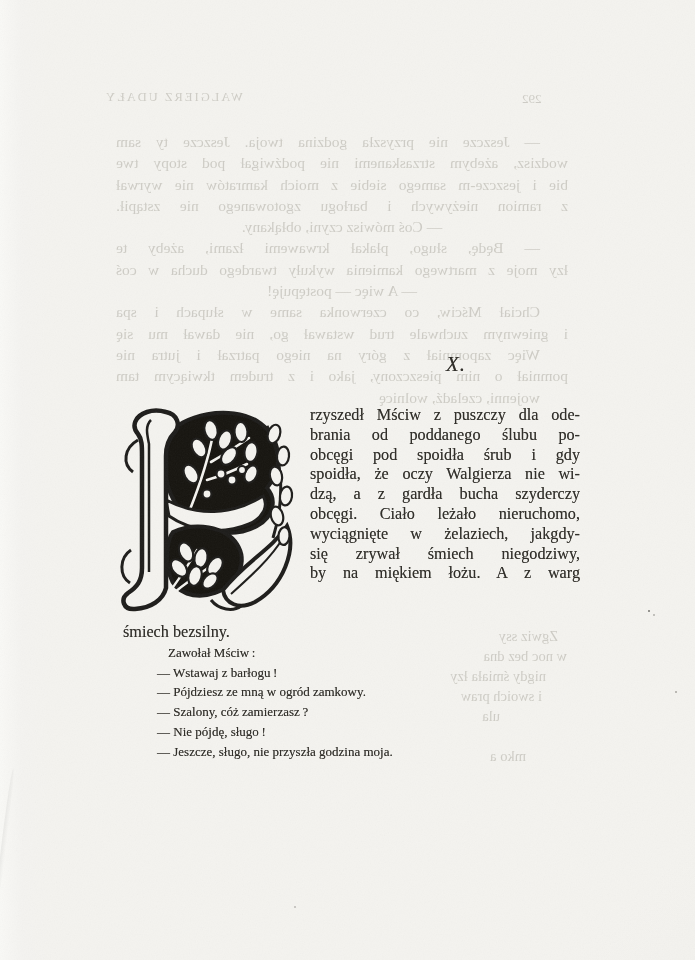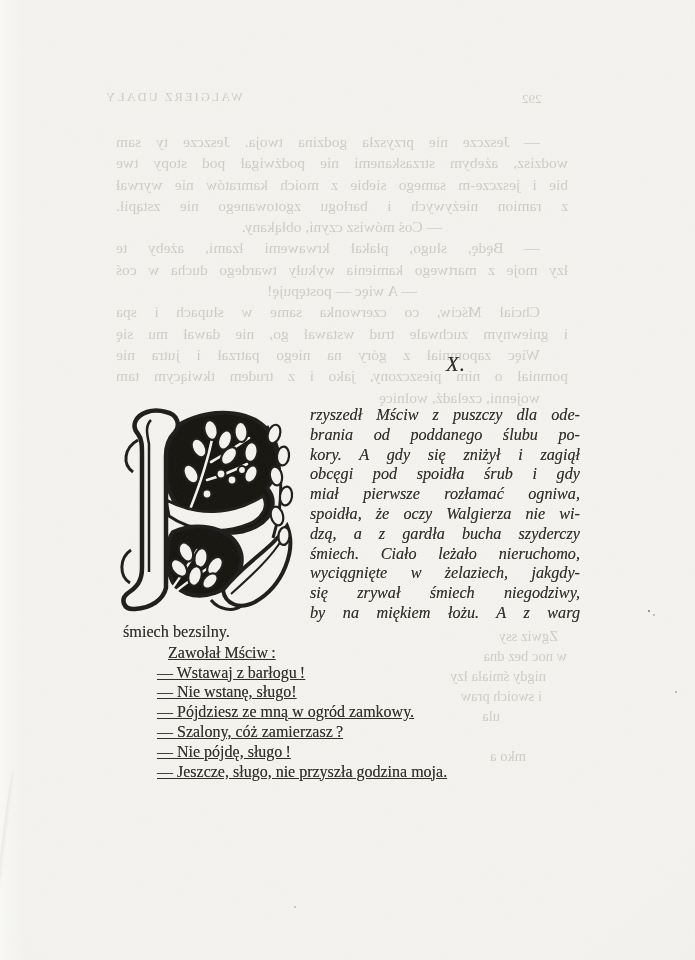--- a/index.html
+++ b/index.html
@@ -28,28 +28,28 @@
   .ghost-line.ind-short{text-indent:28px;padding-right:120px;text-align-last:left;}
   .ghost-frag{position:absolute;font-size:14.5px;overflow:hidden;height:16px;}
   
   .ink{color:#2e2c27;text-shadow:0 0 0.5px rgba(46,44,39,0.55);}
   .chapter-heading{
     position:absolute;left:446px;top:352px;
     font-style:italic;font-size:21px;letter-spacing:1px;
   }
   .dropcap-wrap{position:absolute;left:111px;top:404px;width:188px;height:215px;}
   .dropcap-wrap svg{display:block;width:100%;height:100%;}
-  .para-block{position:absolute;left:310px;top:406px;width:270px;font-style:italic;}
+  .para-block{position:absolute;left:310px;top:406px;width:270px;}
   .para-line{
     font-size:16.2px;line-height:19.8px;height:19.8px;
     text-align:justify;text-align-last:justify;overflow:hidden;white-space:normal;
   }
   .lower-block{position:absolute;left:123px;top:623px;width:470px;}
   .tail-line{font-size:16.2px;line-height:19.8px;height:19.8px;}
-  .d-line{font-size:16px;line-height:19.8px;height:19.8px;white-space:nowrap;text-decoration:underline;}
+  .d-line{font-size:13px;line-height:19.8px;height:19.8px;white-space:nowrap;}
   .d-line.para{text-indent:45px;}
   .d-line.dash{text-indent:34px;}
   
   .speck{position:absolute;border-radius:50%;background:rgba(50,48,42,0.65);}
   .speck.s1{left:648px;top:610px;width:2px;height:2px;}
   .speck.s2{left:653px;top:614px;width:2px;height:1.5px;opacity:.5;}
   .speck.s3{left:675px;top:691px;width:2px;height:2px;opacity:.6;}
   .speck.s4{left:294px;top:906px;width:2px;height:2px;opacity:.45;}
   .crease{
     position:absolute;left:2px;top:768px;width:5px;height:145px;
@@ -153,37 +153,34 @@
       <path d="M40 16 C34 22 36 30 38 40 L38 168" fill="none" stroke="#1d1c1a" stroke-width="2.5"></path>
 
       <path d="M27 36 C13 44 11 60 22 68" fill="none" stroke="#1d1c1a" stroke-width="3"></path>
       <path d="M20 146 C8 154 8 172 19 179" fill="none" stroke="#1d1c1a" stroke-width="3"></path>
     </svg>
   </div>
 
   <div class="para-block ink">
       <div class="para-line">rzyszedł Mściw z puszczy dla ode-</div>
       <div class="para-line">brania od poddanego ślubu po-</div>
-      <div class="para-line">kory. A gdy się zniżył i zagiął</div>
       <div class="para-line">obcęgi pod spoidła śrub i gdy</div>
-      <div class="para-line">miał pierwsze rozłamać ogniwa,</div>
       <div class="para-line">spoidła, że oczy Walgierza nie wi-</div>
       <div class="para-line">dzą, a z gardła bucha szyderczy</div>
-      <div class="para-line">śmiech. Ciało leżało nieruchomo,</div>
+      <div class="para-line">obcęgi. Ciało leżało nieruchomo,</div>
       <div class="para-line">wyciągnięte w żelaziech, jakgdy-</div>
       <div class="para-line">się zrywał śmiech niegodziwy,</div>
       <div class="para-line">by na miękiem łożu. A z warg</div>
     </div>
 
   <div class="lower-block ink">
     <div class="tail-line">śmiech bezsilny.</div>
     <div>
         <div class="d-line para">Zawołał Mściw :</div>
         <div class="d-line dash">— Wstawaj z barłogu !</div>
-        <div class="d-line dash">— Nie wstanę, sługo!</div>
         <div class="d-line dash">— Pójdziesz ze mną w ogród zamkowy.</div>
         <div class="d-line dash">— Szalony, cóż zamierzasz ?</div>
         <div class="d-line dash">— Nie pójdę, sługo !</div>
         <div class="d-line dash">— Jeszcze, sługo, nie przyszła godzina moja.</div>
       </div>
   </div>
 
   <div class="speck s1"></div>
   <div class="speck s2"></div>
   <div class="speck s3"></div>

